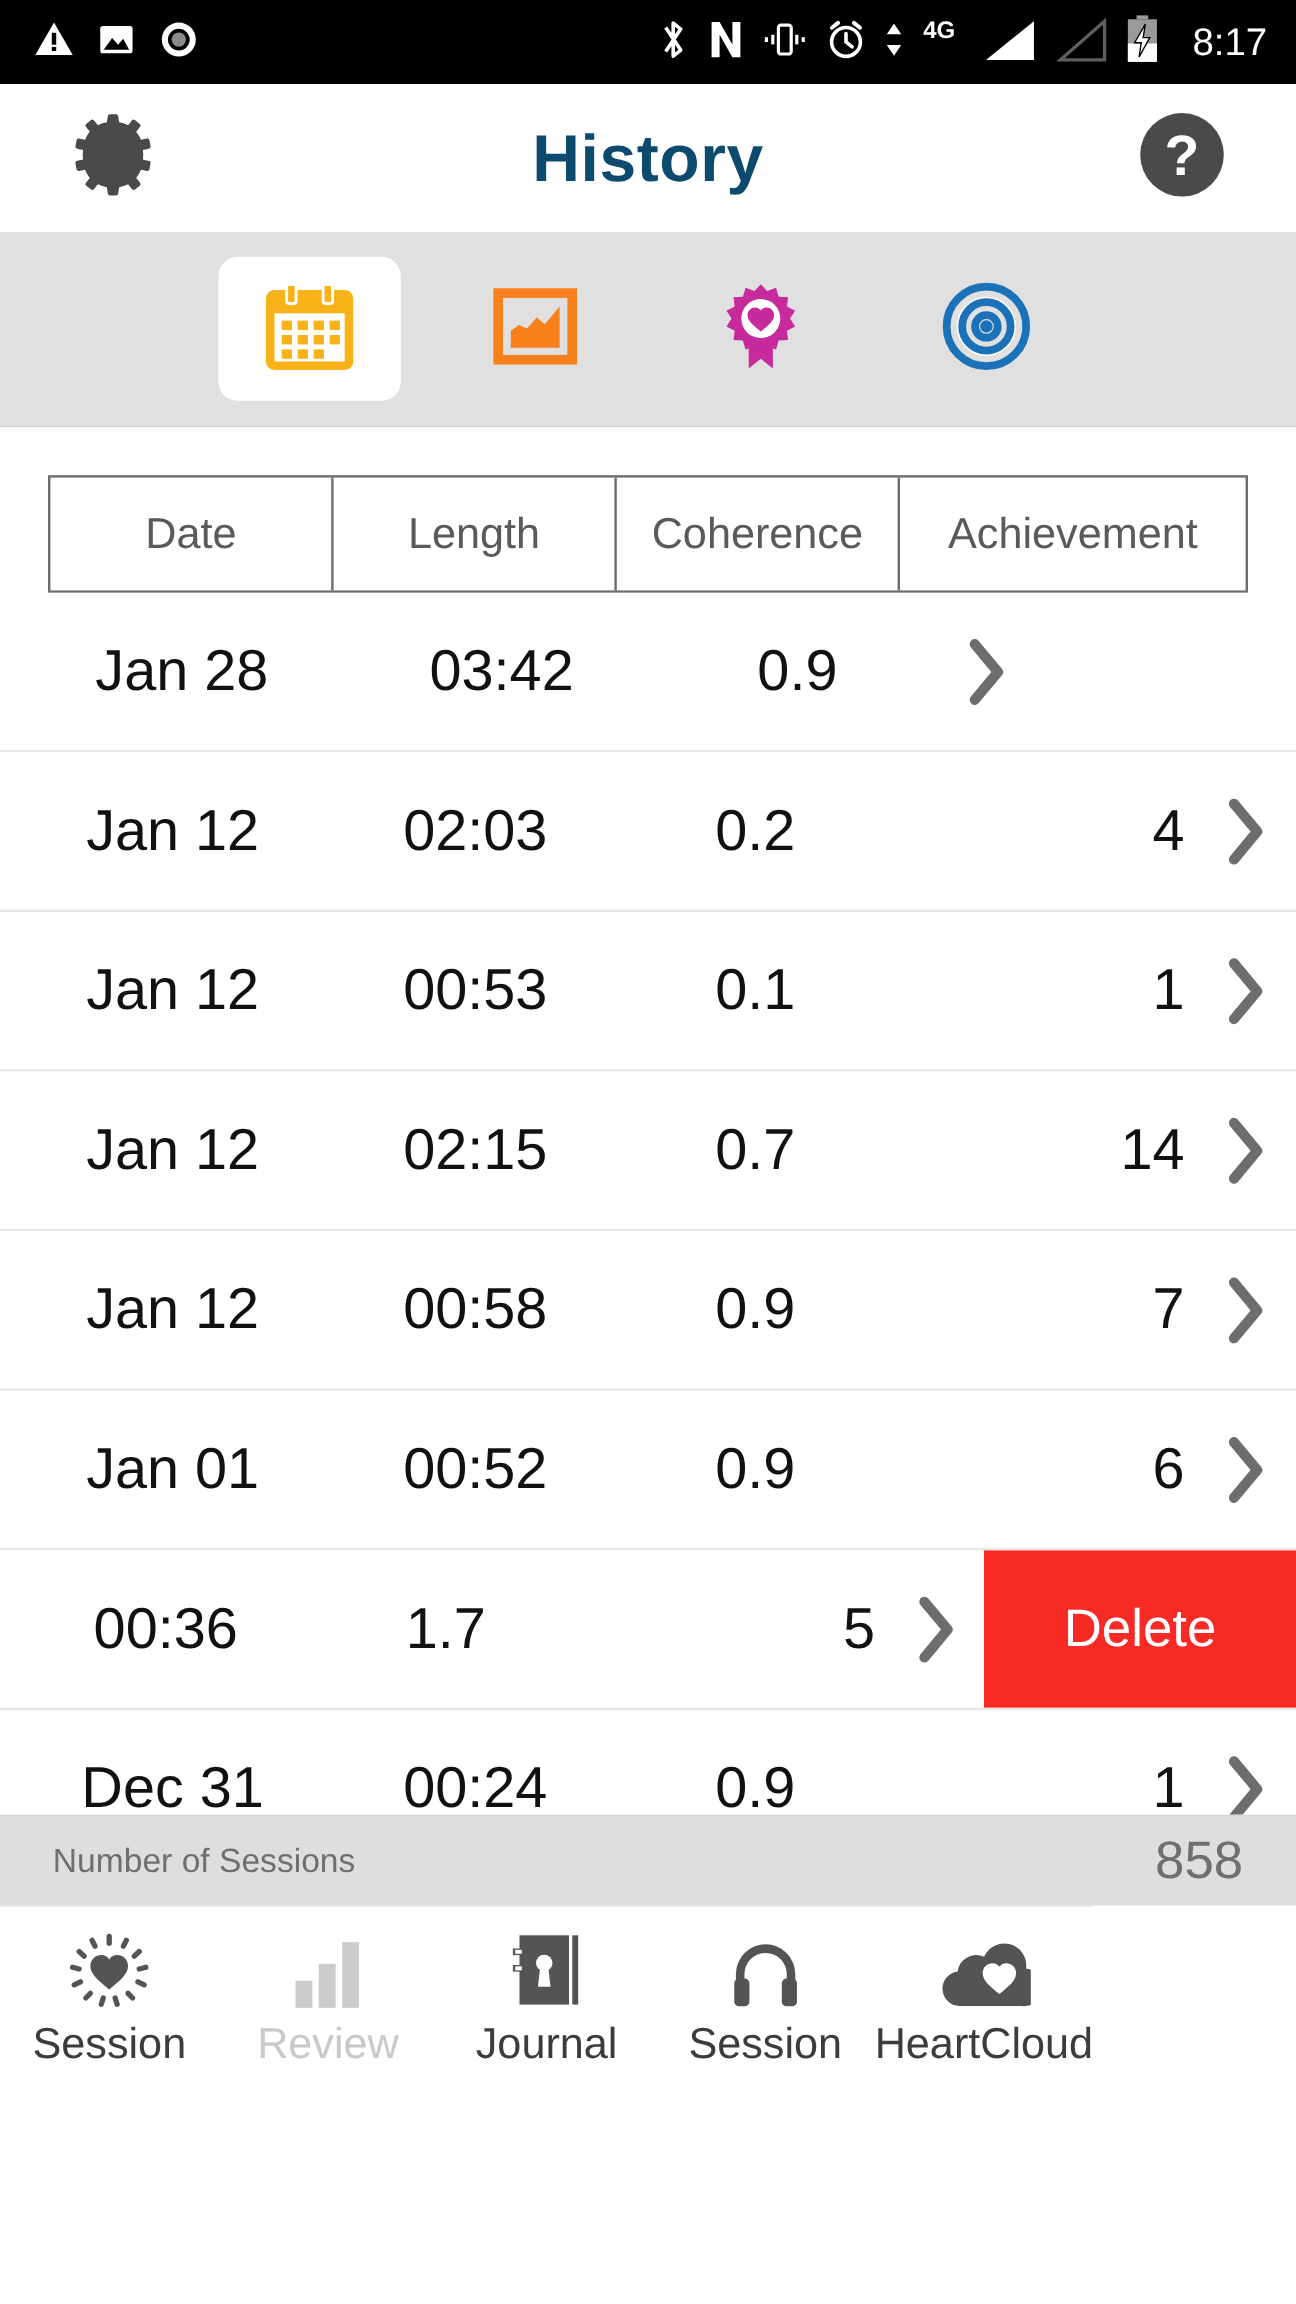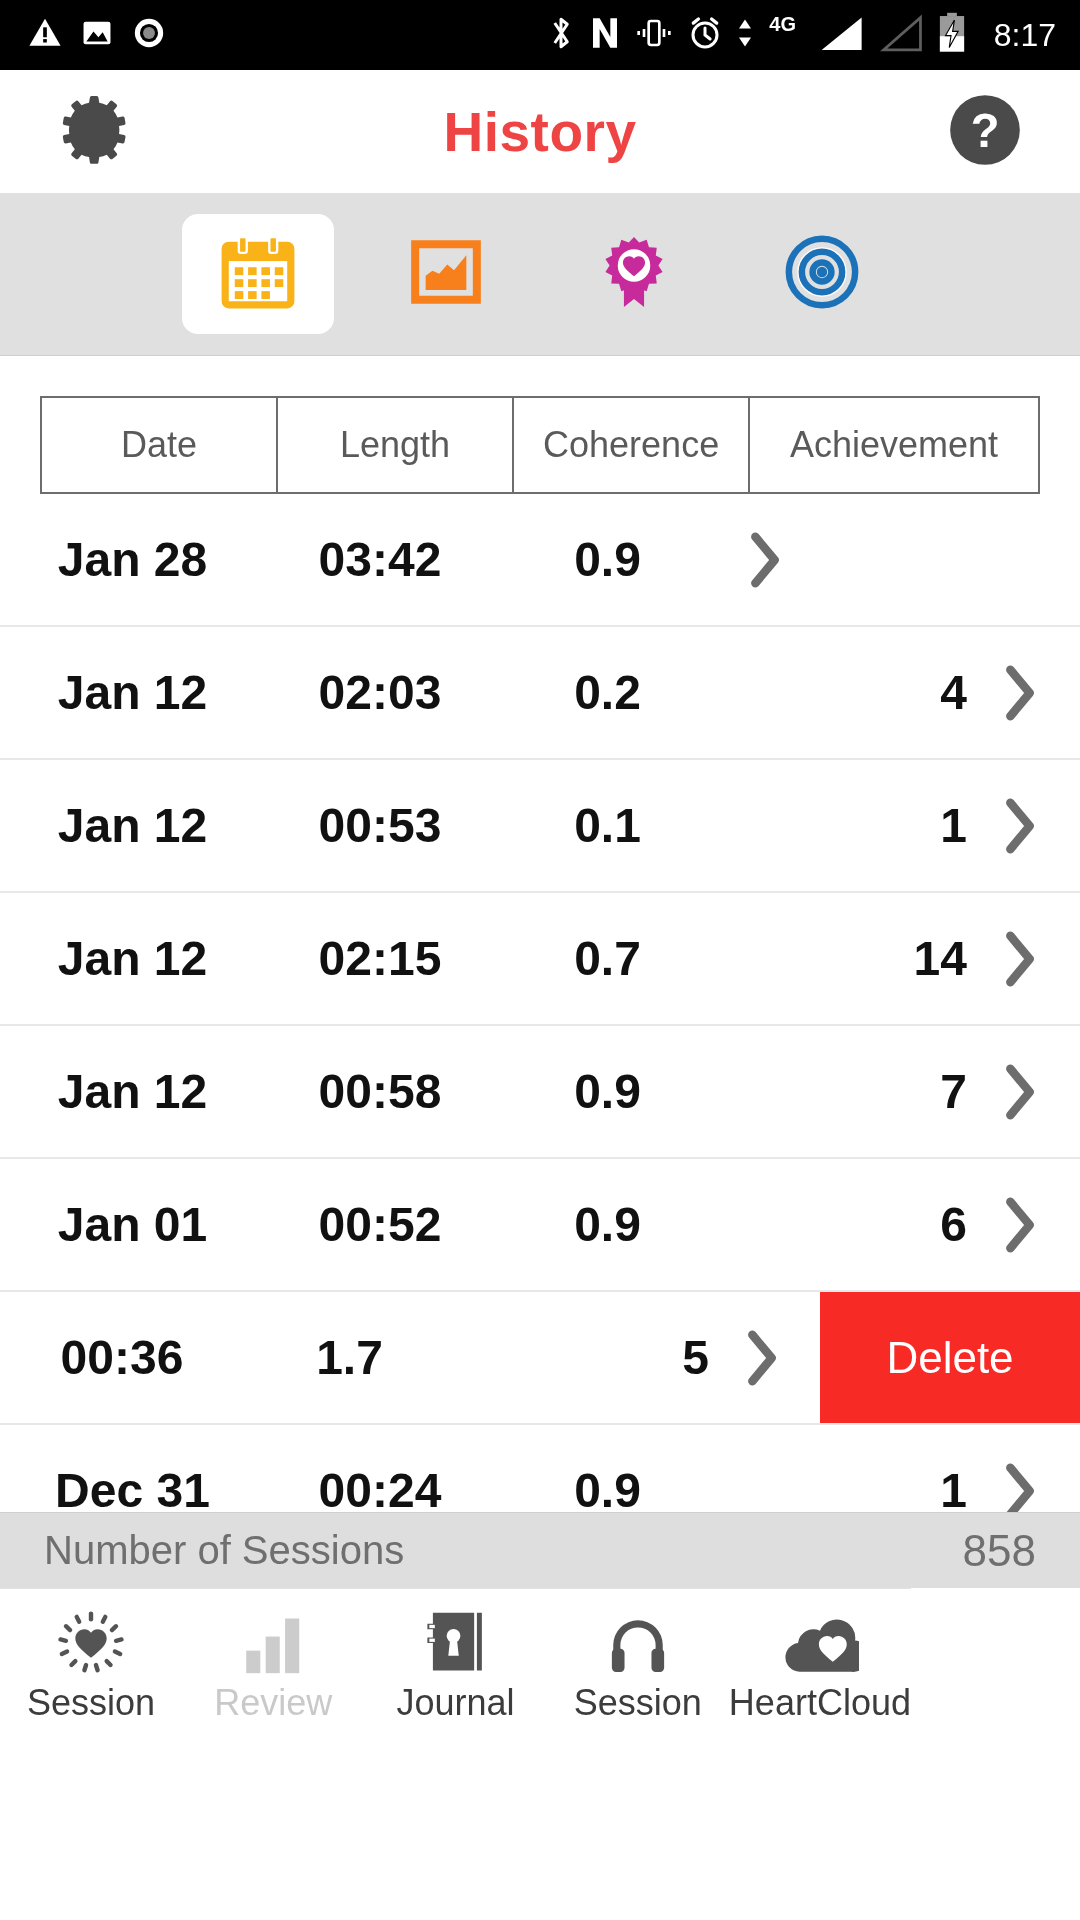--- a/index.html
+++ b/index.html
@@ -29,21 +29,21 @@
 
   
   .app-header {
     height: 123px; width: 1080px; background: #ffffff;
     display: flex; align-items: center; position: relative;
   }
   .hdr-left { width: 190px; display: flex; justify-content: center; align-items: center; }
   .hdr-right { width: 190px; display: flex; justify-content: center; align-items: center; }
   .hdr-title {
     flex: 1; text-align: center;
-    font-size: 55px; font-weight: bold; color: #ef4444;
+    font-size: 55px; font-weight: bold; color: #0c4a6e;
     letter-spacing: 0.5px;
   }
 
   
   .tab-strip {
     height: 163px; width: 1080px;
     background: #e0e0e0;
     display: flex; align-items: center; justify-content: center;
     gap: 36px;
     border-bottom: 1px solid #cfcfcf;
@@ -77,22 +77,22 @@
   .list-wrap { position: relative; background:#ffffff; height: 1018px; overflow: hidden;}
   .row {
     height: 133px; width: 1080px;
     display: flex; align-items: center;
     border-bottom: 2px solid #e8e8e8;
     background: #ffffff;
     position: relative;
   }
   .row.first { border-top: none; }
   .cell {
-    font-size: 48px; color: #111111; font-weight: 700;
-    display: flex; align-items: center;
+    font-size: 48px; color: #111111; font-weight: 400;
+    display: flex; align-items: center; margin-left: 19px;
   }
   .cell.date    { width: 265px; justify-content: center; }
   .cell.length  { width: 230px; justify-content: center; }
   .cell.coh     { width: 225px; justify-content: center; }
   .cell.ach     { width: 255px; justify-content: flex-end; padding-right: 8px; }
   .chev {
     width: 90px; display: flex; align-items: center; justify-content: center;
     color: #6d6d6d;
   }
   
@@ -113,21 +113,21 @@
     position: absolute; right: 0px; top: 22px;
     width: 13px; height: 50px; background: #bfbfbf; border-radius: 2px;
   }
 
   
   .summary {
     height: 76px; width: 1080px; background: #dedede;
     display: flex; align-items: center;
     padding: 0 44px; border-top: 1px solid #cfcfcf;
   }
-  .summary-label { font-size: 40px; color: #6f6f6f; }
+  .summary-label { font-size: 28px; color: #6f6f6f; }
   .summary-value { margin-left: auto; font-size: 44px; color: #6f6f6f; }
 
   
   .bottom-nav {
     height: 150px; width: 911px; background: #ffffff;
     display: flex; align-items: center;
     border-top: 1px solid #e2e2e2;
   }
   .nav-item {
     flex: 1; height: 150px;

